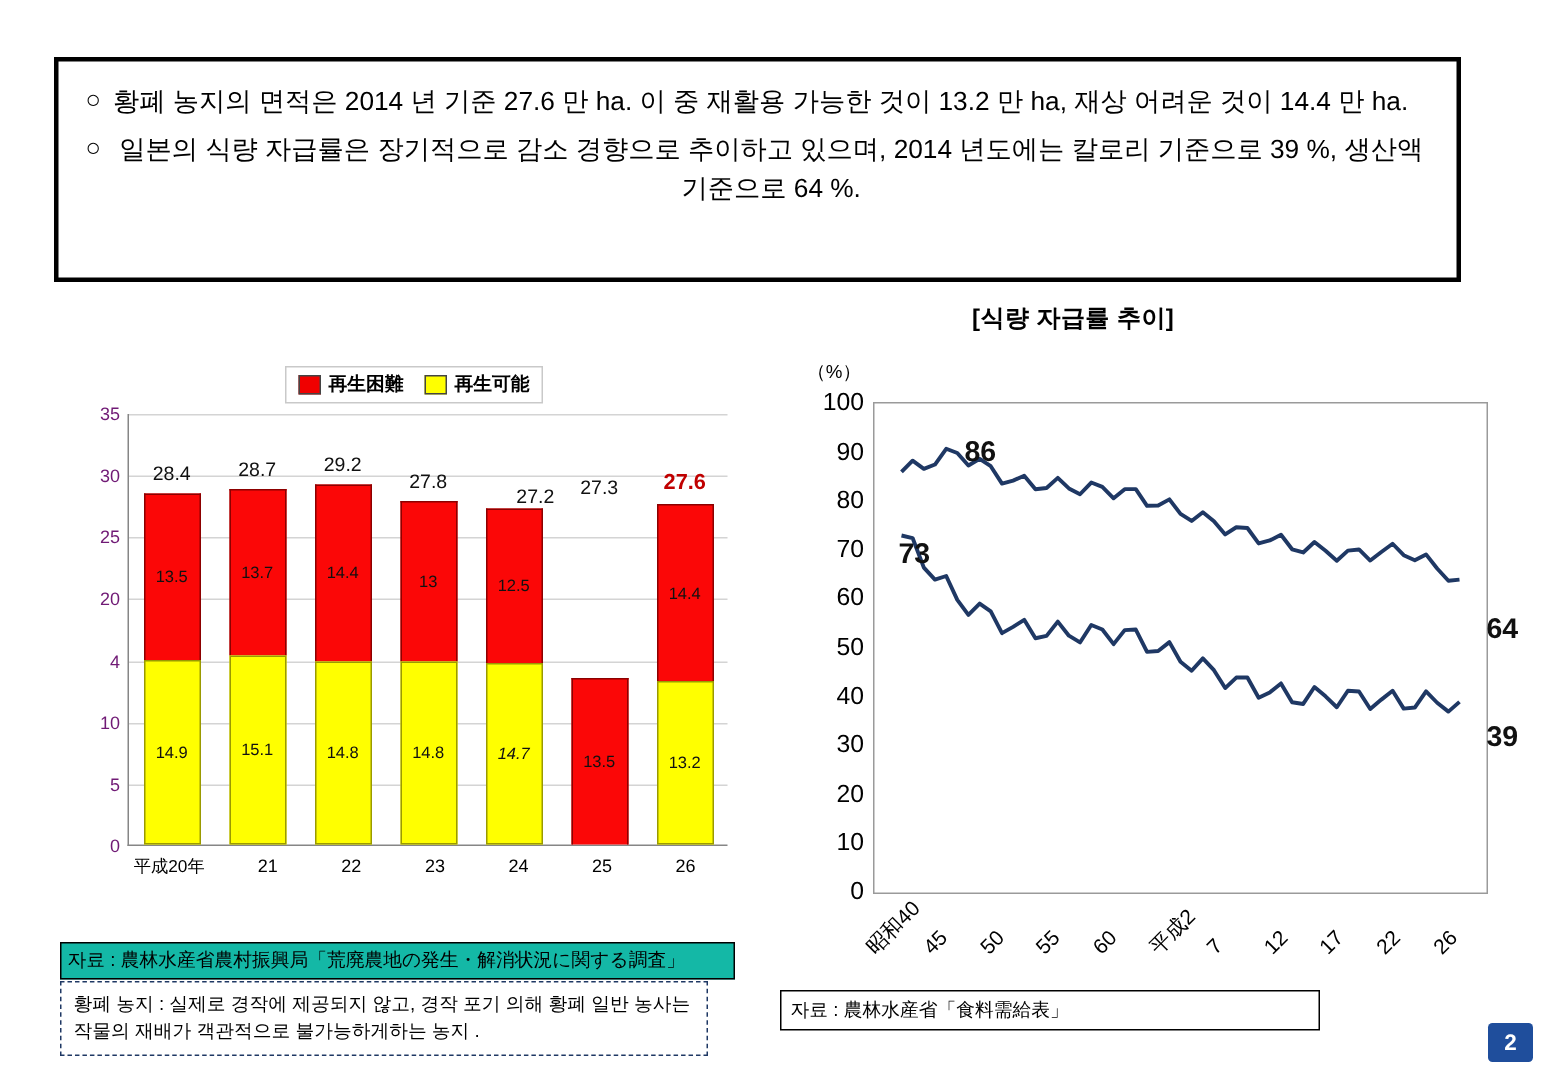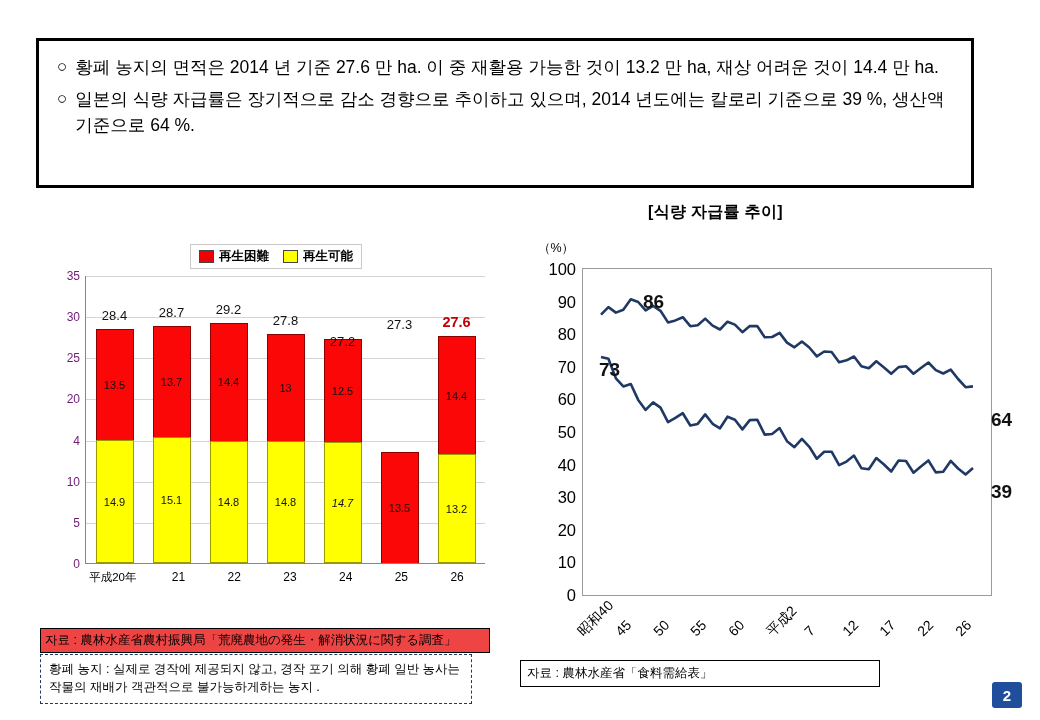--- a/index.html
+++ b/index.html
@@ -18,21 +18,21 @@
     position:absolute; left:36px; top:38px; width:938px; height:150px;
     border:3px solid #000; background:#fff;
     box-sizing:border-box;
     padding:14px 18px 0 18px;
   }
   .bullet-row { display:flex; align-items:flex-start; margin-bottom:6px; }
   .bullet-mark {
     font-size:17px; line-height:1.45; margin-right:8px; flex:0 0 auto;
   }
   .bullet-text {
-    font-size:17.5px; line-height:1.48; letter-spacing:0px;
+    font-size:17.5px; line-height:1.48; letter-spacing:0px;text-align:center;
   }
 
   
   .chart-title {
     position:absolute; font-size:16px; font-weight:bold; letter-spacing:0.3px;
   }
   #title-left { left:168px; top:202px; }
   #title-right { left:648px; top:202px; }
 
   
@@ -87,21 +87,21 @@
   .xlabels {
     position:absolute; left:45px; top:330px; width:400px; height:20px;
     display:flex; justify-content:space-around;
   }
   .xlab { width:38px; text-align:center; font-size:12px; }
   .xlab.first { font-size:11.5px; width:58px; margin-left:-10px;}
 
   .src-left {
     position:absolute; left:40px; top:628px; width:450px;
     font-size:12.5px;
-    border:1px solid #000; background:#ef4444;
+    border:1px solid #000; background:#14b8a6;
     padding:3px 4px;
     box-sizing:border-box;
     white-space:nowrap;
   }
   .note-left {
     position:absolute; left:40px; top:654px; width:432px; height:50px;
     border:1px dashed #1f3864; background:#fff;
     padding:5px 8px; box-sizing:border-box;
     font-size:12.5px; line-height:1.45;
   }
@@ -236,21 +236,21 @@
           </div>
           <div class="bar-group">
             <div class="bar-stack" style="height: 223.817px;">
               <div class="seg seg-red" style="height: 102.857px;">
                 <span class="seg-label">12.5</span>
               </div>
               <div class="seg seg-yellow" style="height: 120.96px; font-style: italic;">
                 <span class="seg-label">14.7</span>
               </div>
             </div>
-            <div class="total-label" style="bottom: 214px;">27.2</div>
+            <div class="total-label" style="bottom: 225px; text-align: right;">27.2</div>
           </div>
           <div class="bar-group">
             <div class="bar-stack" style="height: 224.64px;">
               <div class="seg seg-red" style="height: 111.086px;">
                 <span class="seg-label">13.5</span>
               </div>
             </div>
             <div class="total-label" style="bottom: 230.64px;">27.3</div>
           </div>
           <div class="bar-group">

